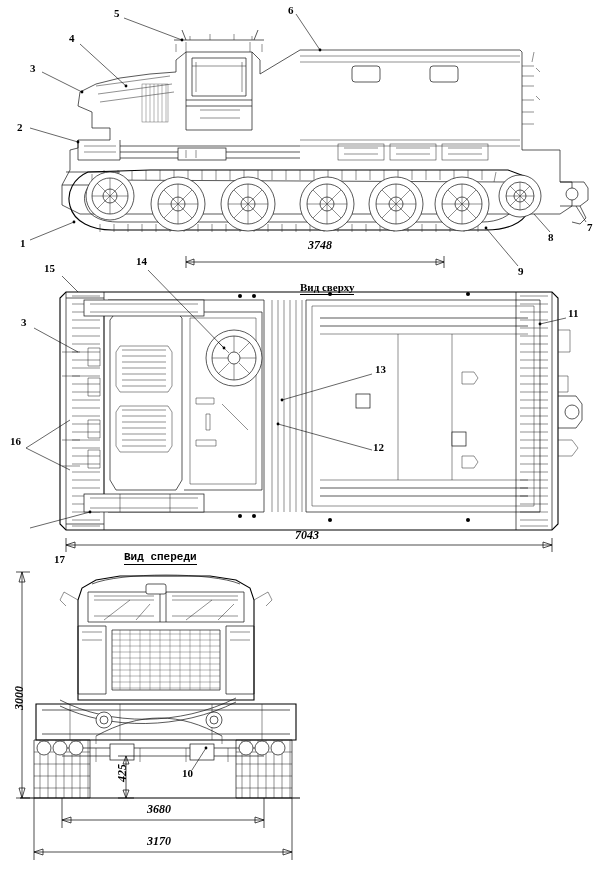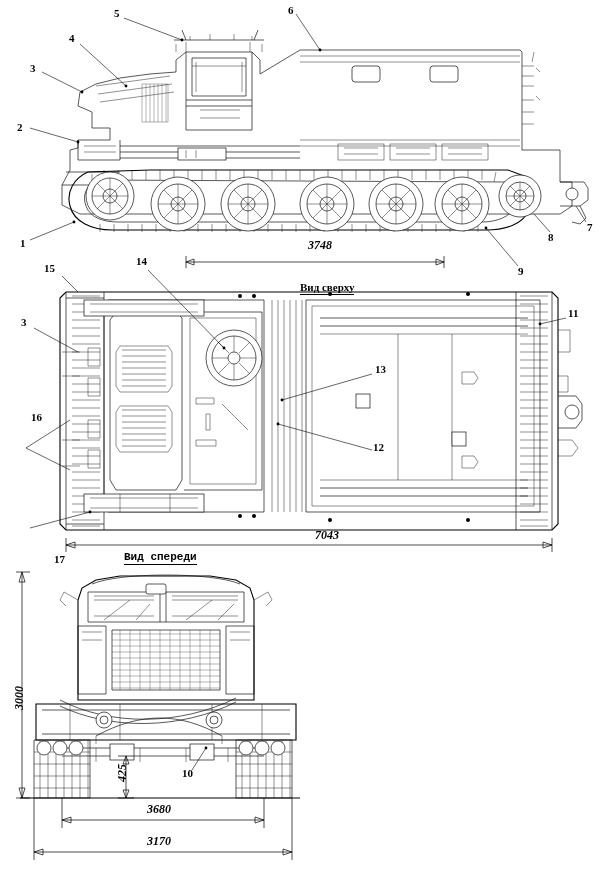--- a/index.html
+++ b/index.html
@@ -458,26 +458,26 @@
   <div class="label callout" style="left:288px; top:5px;">6</div>
   <div class="label callout" style="left:587px; top:222px;">7</div>
   <div class="label callout" style="left:548px; top:232px;">8</div>
   <div class="label callout" style="left:518px; top:266px;">9</div>
   <div class="label callout" style="left:182px; top:768px;text-align:center;">10</div>
   <div class="label callout" style="left:568px; top:308px;text-align:center;">11</div>
   <div class="label callout" style="left:373px; top:442px;">12</div>
   <div class="label callout" style="left:375px; top:364px;">13</div>
   <div class="label callout" style="left:136px; top:256px;">14</div>
   <div class="label callout" style="left:44px;  top:263px;">15</div>
-  <div class="label callout" style="left:10px;  top:412px;margin-left:21px;">16</div>
+  <div class="label callout" style="left:10px;  top:436px;">16</div>
   <div class="label callout" style="left:14px;  top:554px;margin-left:40px;">17</div>
   <div class="label callout" style="left:21px; top:317px;">3</div>
 
   <div class="label dim" style="left:308px; top:240px;">3748</div>
-  <div class="label dim" style="left:295px; top:530px;margin-left:20px;">7043</div>
+  <div class="label dim" style="left:295px; top:530px;">7043</div>
   <div class="label dim vert" style="left:14px; top:710px;">3000</div>
   <div class="label dim vert" style="left:117px; top:782px;">425</div>
   <div class="label dim" style="left:147px; top:804px;">3680</div>
   <div class="label dim" style="left:147px; top:836px;">3170</div>
 
   <div class="label viewtitle ul" style="left:300px; top:272px;margin-top:10px;">Вид сверху</div>
   <div class="label viewtitle ul" style="left:124px; top:552px;font-family:Liberation Mono, monospace;">Вид спереди</div>
 
 </div>
 

